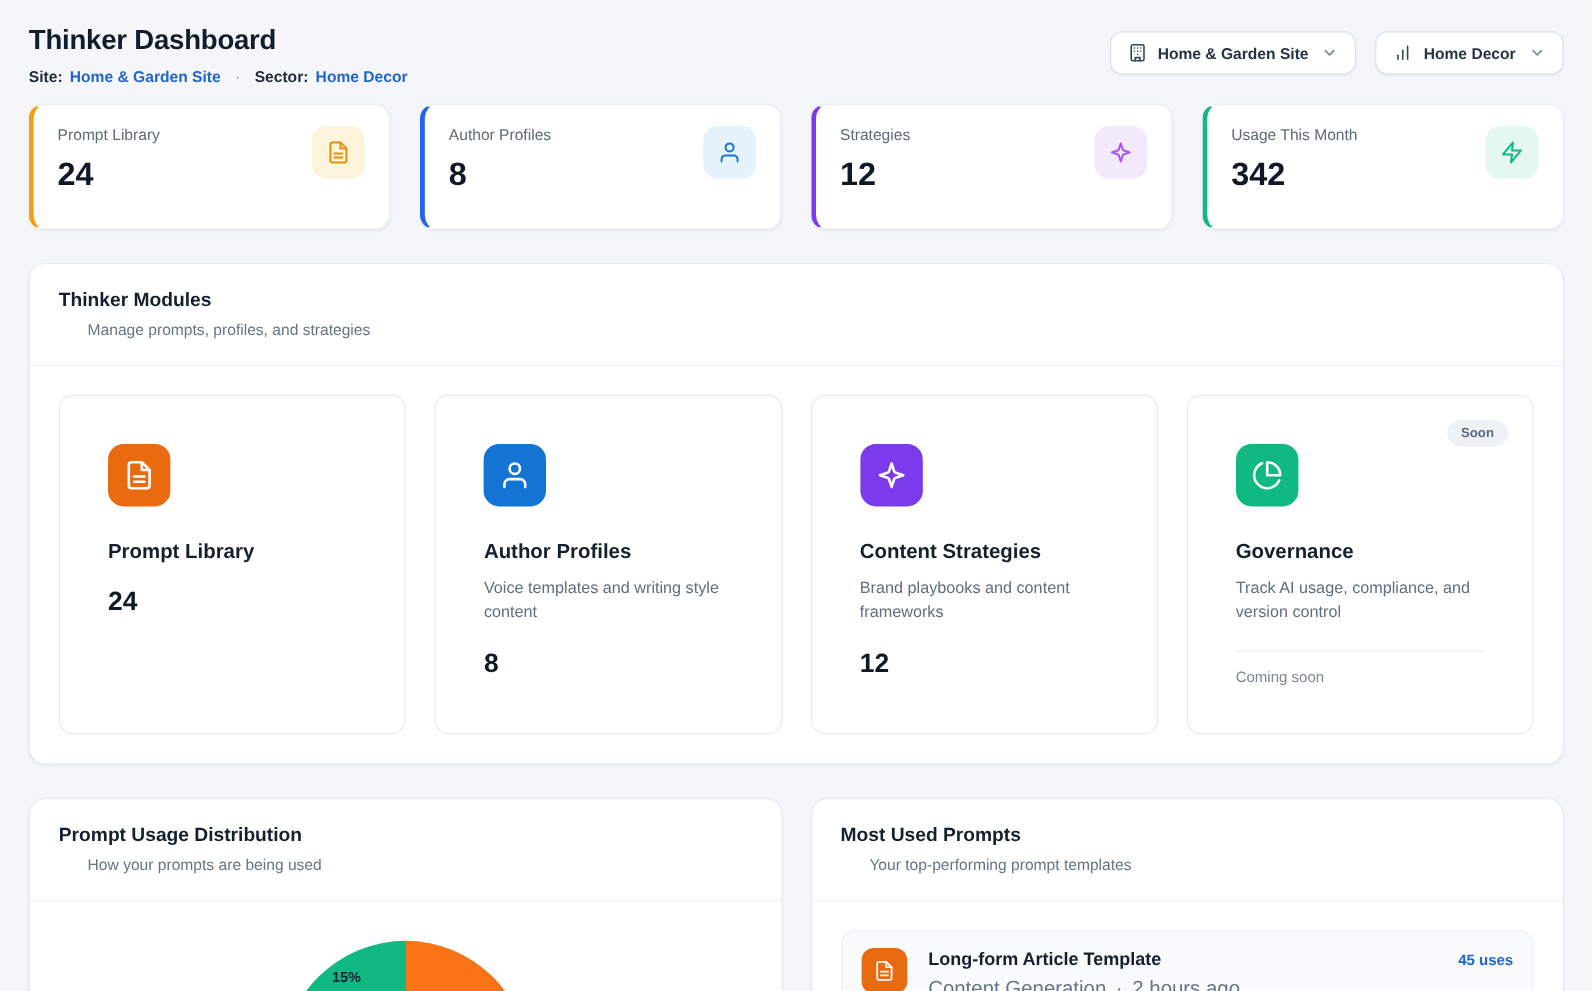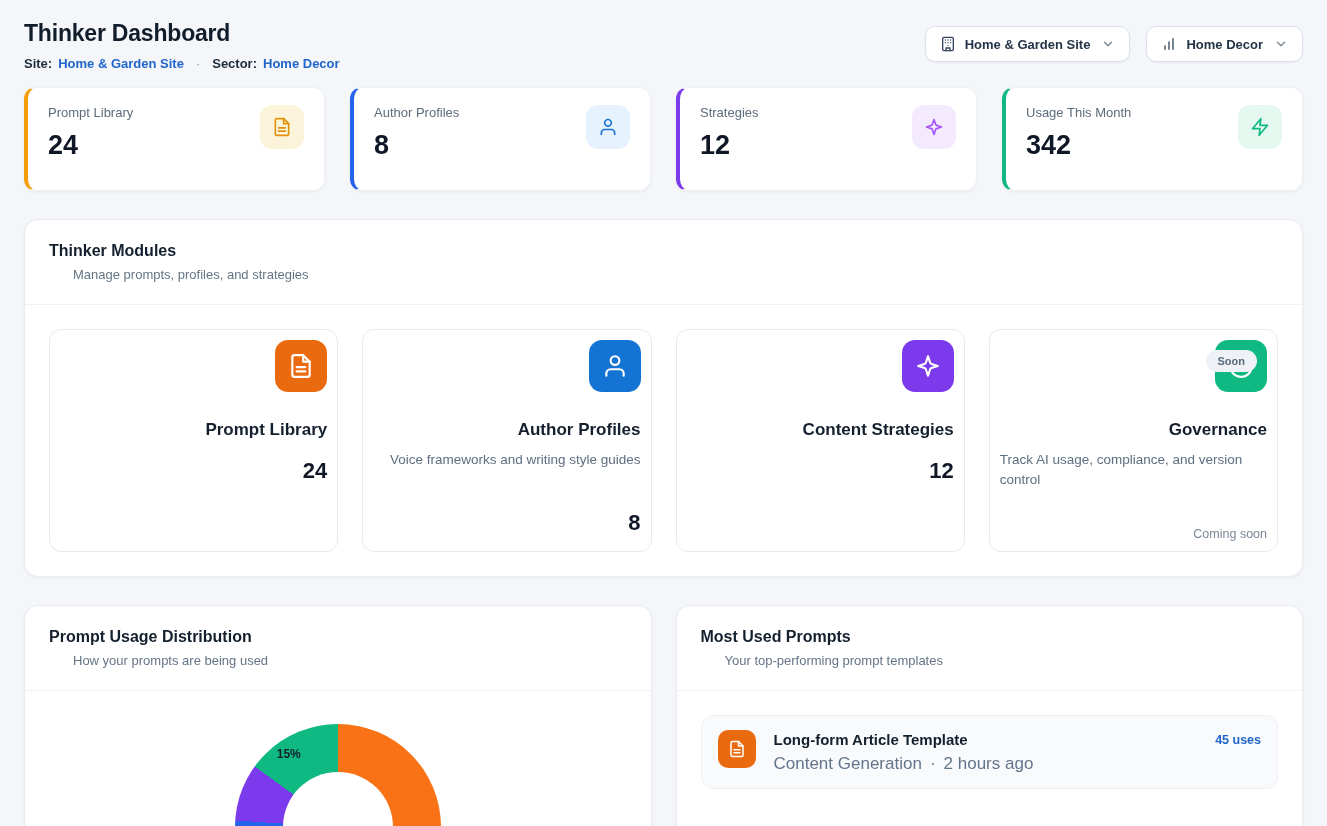--- a/index.html
+++ b/index.html
@@ -58,21 +58,21 @@
     border-radius: 14px; box-shadow: 0 1px 3px rgba(16,24,40,.05);
   }
   .panel-head { padding: 22px 24px; border-bottom: 1px solid #eef1f5; }
   .panel-title { font-size: 16px; font-weight: 800; color: #14202e; }
   .panel-sub { margin-top: 7px; font-size: 13px; color: #657586; margin-left: 24px; }
 
   
   .module-grid { padding: 24px; display: grid; grid-template-columns: repeat(4, 1fr); gap: 24px; }
   .module-card {
     position: relative; background: #fff; border: 1px solid #e6ebf1; border-radius: 12px;
-    padding: 10px; cursor: pointer; display: flex; flex-direction: column; align-items: flex-end;
+    padding: 40px; cursor: pointer; display: flex; flex-direction: column;
   }
   .module-icon {
     width: 52px; height: 52px; border-radius: 13px; color: #fff;
     display: flex; align-items: center; justify-content: center;
   }
   .module-icon svg { width: 26px; height: 26px; }
   .mi-orange { background: #ea6a0f; }
   .mi-blue   { background: #1474d4; }
   .mi-purple { background: #7c3aed; }
   .mi-green  { background: #10b981; }
@@ -264,31 +264,32 @@
         <div class="module-value">24</div>
       </div>
 
       <div class="module-card">
         <div class="module-icon mi-blue">
             <svg viewBox="0 0 24 24">
               <use href="#i-user"></use>
             </svg>
           </div>
         <div class="module-title">Author Profiles</div>
-        <div class="module-desc">Voice frameworks and writing style guides</div>
+        <div class="module-desc">Voice templates and writing style content</div>
         <div class="module-value">8</div>
       </div>
 
       <div class="module-card">
         <div class="module-icon mi-purple">
             <svg viewBox="0 0 24 24">
               <use href="#i-sparkles"></use>
             </svg>
           </div>
         <div class="module-title">Content Strategies</div>
+        <div class="module-desc">Brand playbooks and content frameworks</div>
         <div class="module-value">12</div>
       </div>
 
       <div class="module-card">
         <span class="soon-badge">Soon</span>
         <div class="module-icon mi-green">
             <svg viewBox="0 0 24 24">
               <use href="#i-pie"></use>
             </svg>
           </div>

